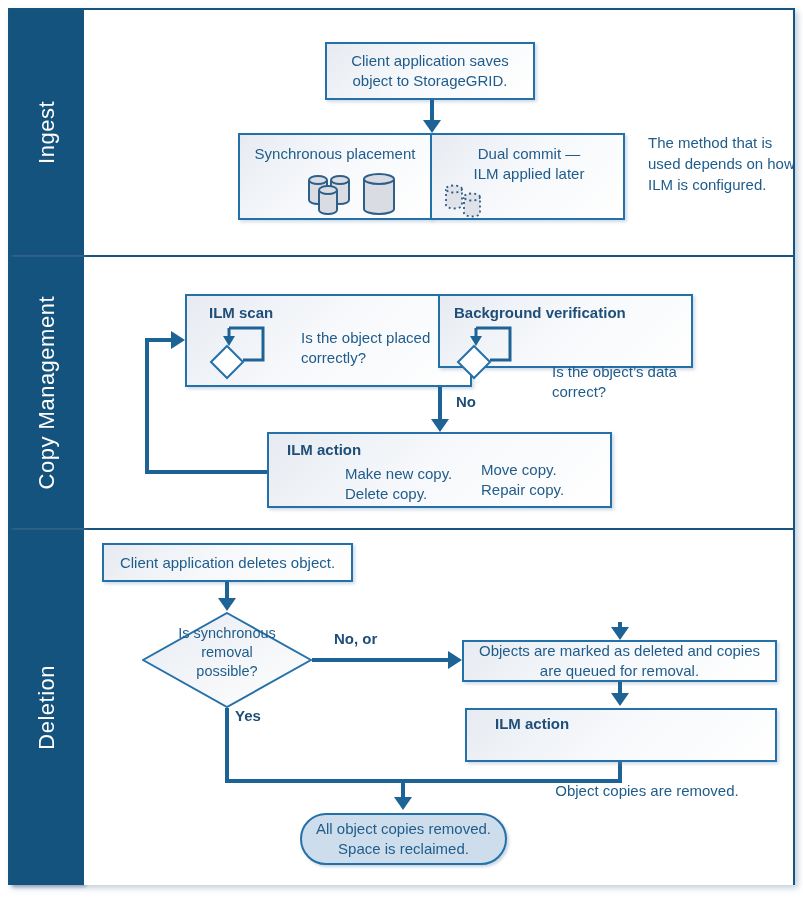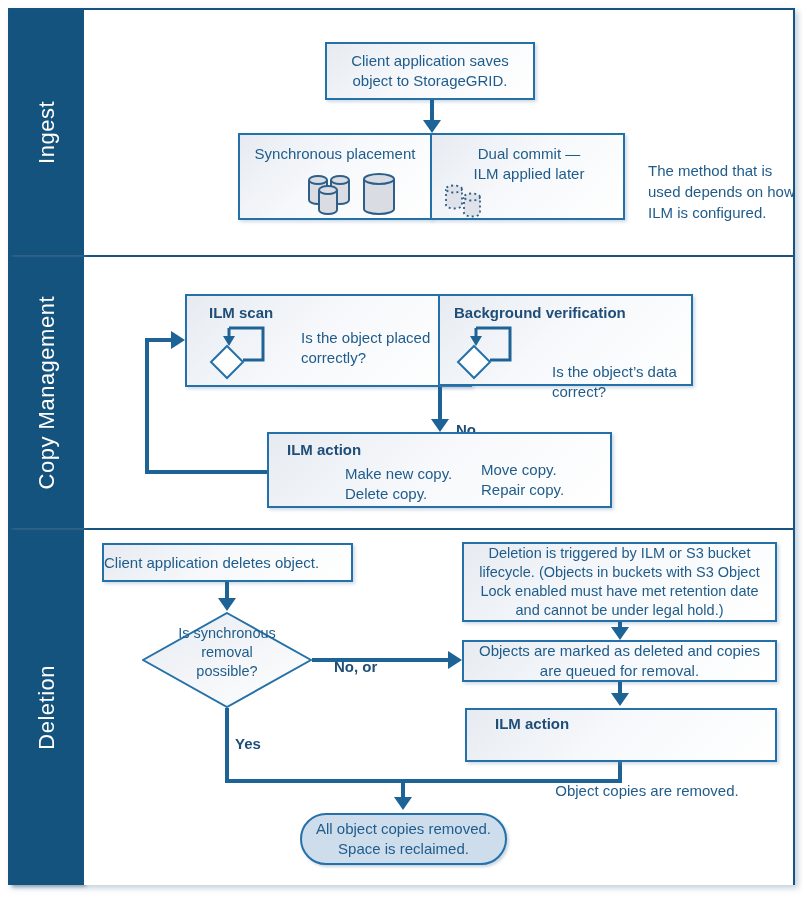--- a/index.html
+++ b/index.html
@@ -13,29 +13,29 @@
   .side{width:74px;flex:0 0 74px;background:#14537D;display:flex;align-items:center;justify-content:center;
         box-shadow:2px 2px 3px rgba(90,120,150,.5);}
   .side-label{writing-mode:vertical-rl;transform:rotate(180deg);color:#ffffff;
               font-size:22px;letter-spacing:.5px;white-space:nowrap;}
   .content{position:relative;flex:1 1 auto;background:#ffffff;overflow:hidden;}
   .fbox{position:absolute;box-sizing:border-box;border:2px solid #2470A8;
         background:linear-gradient(135deg,#e7ebf1 0%,#f6f8fb 45%,#ffffff 100%);
         box-shadow:2px 2px 3px rgba(120,150,180,.35);}
   .t{color:#1F5C8B;font-size:15px;line-height:1.32;}
   .h{color:#1F4E79;font-weight:bold;font-size:15px;line-height:1.2;}
-  .ctr{display:flex;align-items:center;justify-content:flex-start;text-align:center;}
+  .ctr{display:flex;align-items:center;justify-content:center;text-align:center;}
   .vline,.hline{position:absolute;background:#1E6396;}
   .ah-down{position:absolute;width:0;height:0;border-left:9px solid transparent;
            border-right:9px solid transparent;border-top:13px solid #1E6396;}
   .ah-right{position:absolute;width:0;height:0;border-top:9px solid transparent;
             border-bottom:9px solid transparent;border-left:14px solid #1E6396;}
   .pill{position:absolute;box-sizing:border-box;border:2px solid #2470A8;border-radius:28px;
         background:#CDDDEC;box-shadow:2px 2px 3px rgba(120,150,180,.4);}
-  .lbl{position:absolute;margin-top:28px;}
+  .lbl{position:absolute;}
   .q{position:absolute;}
 </style>
 </head>
 <body>
 
 <div class="page">
 <div class="panel">
 
   <div class="band sep" style="height:245px;">
     <div class="side">
@@ -92,21 +92,21 @@
         <div class="h" style="position:absolute;left:22px;top:8px;">ILM scan</div>
         <svg width="66" height="58" viewBox="0 0 66 58" style="position:absolute;left:18px;top:26px;">
           <path d="M24,6 H58 V38 H38" fill="none" stroke="#1E6396" stroke-width="3"></path>
           <line x1="24" y1="6" x2="24" y2="14" stroke="#1E6396" stroke-width="3"></line>
           <polygon points="18,14 30,14 24,24" fill="#1E6396"></polygon>
           <polygon points="22,24 38,40 22,56 6,40" fill="#ffffff" stroke="#2470A8" stroke-width="2"></polygon>
         </svg>
         <div class="t q" style="left:114px;top:32px;width:132px;">Is the object placed correctly?</div>
       </div>
 
-      <div class="fbox" style="left:354px;top:37px;width:255px;height:92px;">
+      <div class="fbox" style="left:354px;top:37px;width:255px;height:74px;">
         <div class="h" style="position:absolute;left:14px;top:8px;">Background verification</div>
         <svg width="66" height="58" viewBox="0 0 66 58" style="position:absolute;left:12px;top:26px;">
           <path d="M24,6 H58 V38 H38" fill="none" stroke="#1E6396" stroke-width="3"></path>
           <line x1="24" y1="6" x2="24" y2="14" stroke="#1E6396" stroke-width="3"></line>
           <polygon points="18,14 30,14 24,24" fill="#1E6396"></polygon>
           <polygon points="22,24 38,40 22,56 6,40" fill="#ffffff" stroke="#2470A8" stroke-width="2"></polygon>
         </svg>
         <div class="t q" style="left:112px;top:34px;width:130px;margin-top:32px;">Is the object’s data correct?</div>
       </div>
 
@@ -161,23 +161,20 @@
       <div class="ah-right" style="left:364px;top:121px;"></div>
       <div class="h lbl" style="left:250px;top:100px;">No, or</div>
       <div class="h lbl" style="left:151px;top:177px;">Yes</div>
 
       <div class="vline" style="left:141px;top:178px;width:4px;height:75px;"></div>
       <div class="hline" style="left:141px;top:249px;width:397px;height:4px;"></div>
       <div class="vline" style="left:534px;top:232px;width:4px;height:21px;"></div>
       <div class="vline" style="left:317px;top:253px;width:4px;height:14px;"></div>
       <div class="ah-down" style="left:310px;top:267px;"></div>
 
-      <div class="fbox ctr t" style="left:378px;top:12px;width:315px;height:80px;padding:2px 6px;font-size:14.5px;">
-        <span>Deletion is triggered by ILM or S3 bucket lifecycle. (Objects in buckets with S3 Object Lock enabled must have met retention date and cannot be under legal hold.)</span>
-      </div>
 
       <div class="vline" style="left:534px;top:92px;width:4px;height:6px;"></div>
       <div class="ah-down" style="left:527px;top:97px;"></div>
 
       <div class="fbox ctr t" style="left:378px;top:110px;width:315px;height:42px;padding:2px 10px;">
         <span>Objects are marked as deleted and copies are queued for removal.</span>
       </div>
 
       <div class="vline" style="left:534px;top:152px;width:4px;height:12px;"></div>
       <div class="ah-down" style="left:527px;top:163px;"></div>

